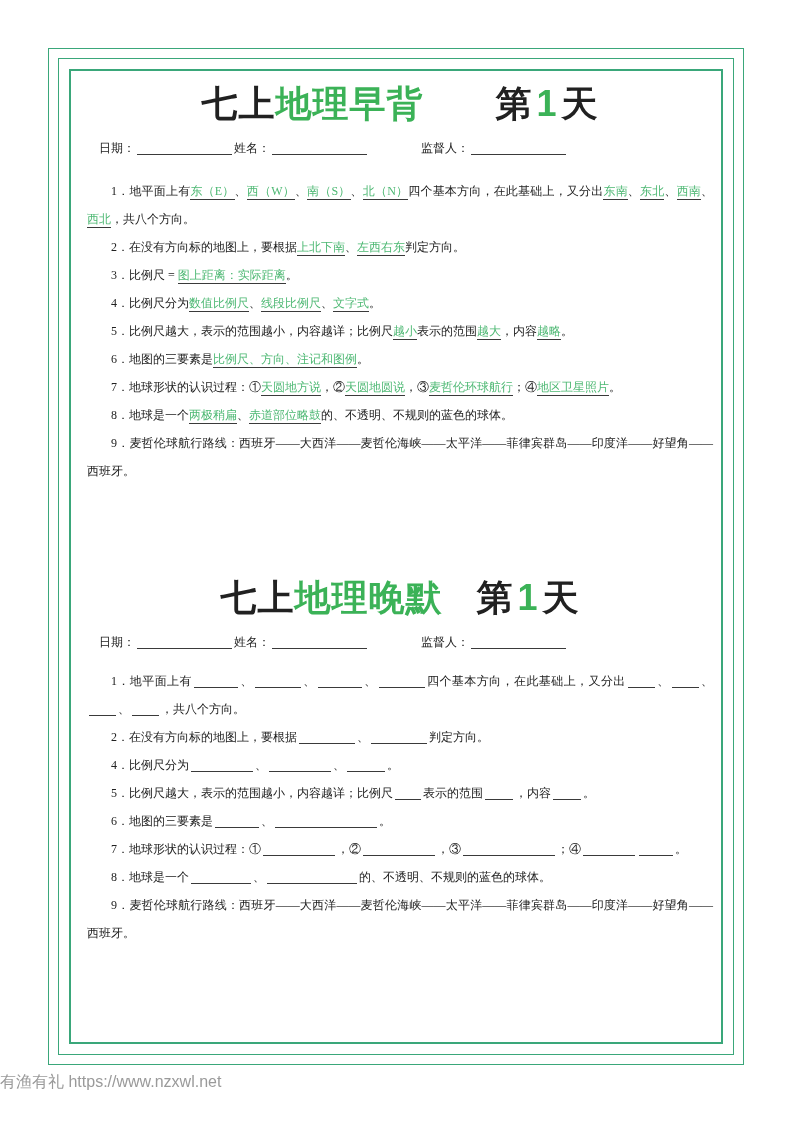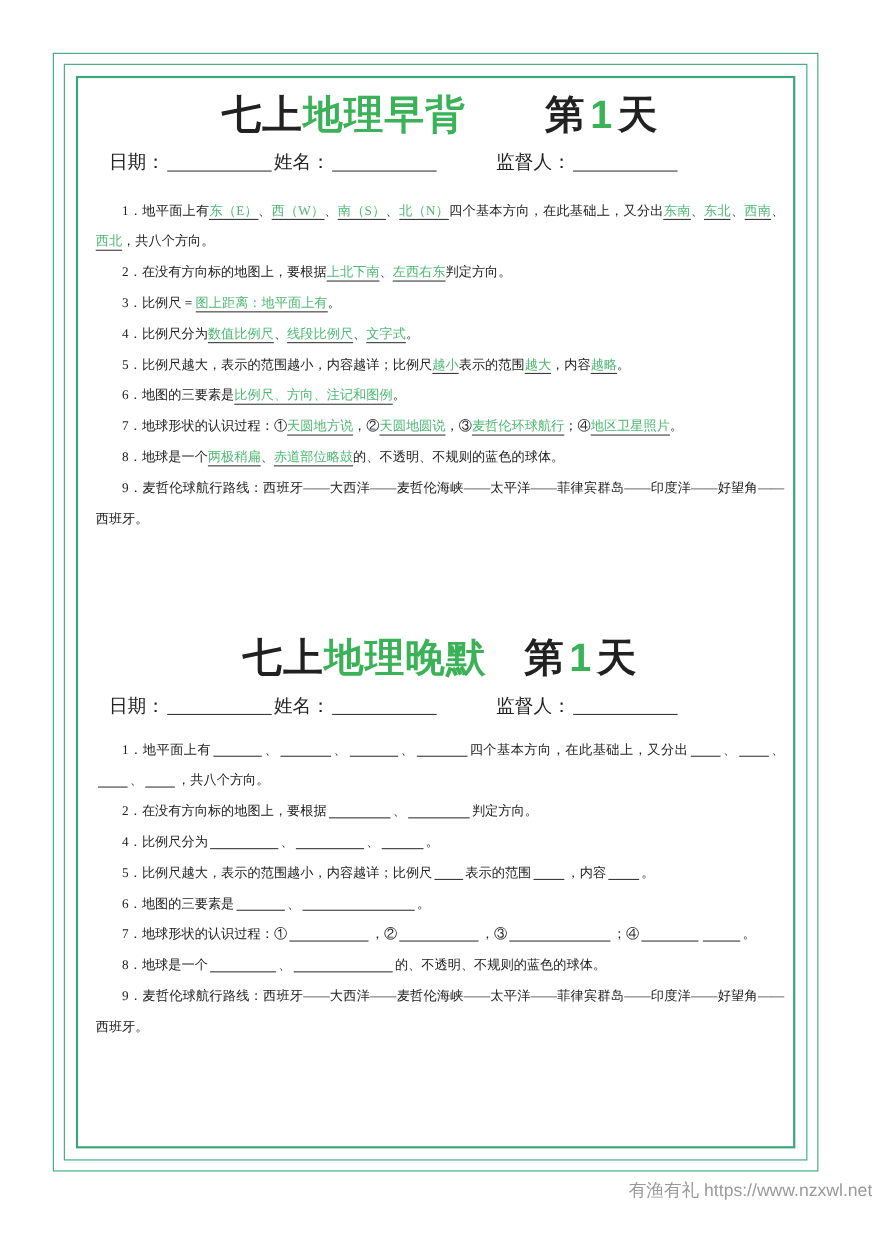--- a/index.html
+++ b/index.html
@@ -32,21 +32,21 @@
     overflow:hidden;
   }
   .title-row{
     display:flex;justify-content:center;align-items:baseline;gap:72px;
     font-size:36px;font-weight:700;line-height:46px;letter-spacing:1px;
     white-space:nowrap;
   }
   .title-row .grn{color:var(--accent-green);}
   .day .grn{padding:0 4px;}
   .fields{
-    display:flex;margin-top:8px;font-size:17px;line-height:26px;
+    display:flex;margin-top:8px;font-size:12px;line-height:26px;
   }
   .fields .field{white-space:nowrap;}
   .fields .field:nth-child(1){margin-left:12px;}
   .fields .field:nth-child(2){}
   .fields .field:nth-child(3){margin-left:52px;}
   .items{margin-top:16px;}
   .items.evening{margin-top:12px;}
   .item{
     font-size:12px;line-height:28px;text-align:justify;text-indent:2em;
     word-break:break-all;
@@ -59,21 +59,21 @@
   }
   .blank{
     display:inline-block;
     border-bottom:1px solid var(--line);
     height:16px;vertical-align:-3px;
     margin:0 2px;
   }
   .evening-head{margin-top:90px;gap:34px;}
   .footer{
     position:absolute;left:0;top:1072px;width:793px;
-    text-align:right;font-size:16px;color:var(--footer);
+    text-align:left;font-size:16px;color:var(--footer);
   }
 </style>
 </head>
 <body>
 
 <div class="frame-outer">
   <div class="frame-mid">
     <div class="frame-inner">
 
       <section>
@@ -82,21 +82,21 @@
           <div class="day"><span>第</span><span class="grn">1</span><span>天</span></div>
         </div>
         <div class="fields">
           <span class="field"><span>日期：</span><span class="blank" style="width: 95px;"></span></span>
           <span class="field"><span>姓名：</span><span class="blank" style="width: 95px;"></span></span>
           <span class="field"><span>监督人：</span><span class="blank" style="width: 95px;"></span></span>
         </div>
         <div class="items">
           <p class="item"><span>1．地平面上有</span><span class="ans">东（E）</span><span>、</span><span class="ans">西（W）</span><span>、</span><span class="ans">南（S）</span><span>、</span><span class="ans">北（N）</span><span>四个基本方向，在此基础上，又分出</span><span class="ans">东南</span><span>、</span><span class="ans">东北</span><span>、</span><span class="ans">西南</span><span>、</span><span class="ans">西北</span><span>，共八个方向。</span></p>
           <p class="item"><span>2．在没有方向标的地图上，要根据</span><span class="ans">上北下南</span><span>、</span><span class="ans">左西右东</span><span>判定方向。</span></p>
-          <p class="item"><span>3．比例尺 = </span><span class="ans">图上距离：地平面上有</span><span>。</span></p>
+          <p class="item"><span>3．比例尺 = </span><span class="ans">图上距离：实际距离</span><span>。</span></p>
           <p class="item"><span>4．比例尺分为</span><span class="ans">数值比例尺</span><span>、</span><span class="ans">线段比例尺</span><span>、</span><span class="ans">文字式</span><span>。</span></p>
           <p class="item"><span>5．比例尺越大，表示的范围越小，内容越详；比例尺</span><span class="ans">越小</span><span>表示的范围</span><span class="ans">越大</span><span>，内容</span><span class="ans">越略</span><span>。</span></p>
           <p class="item"><span>6．地图的三要素是</span><span class="ans">比例尺、方向、注记和图例</span><span>。</span></p>
           <p class="item"><span>7．地球形状的认识过程：①</span><span class="ans">天圆地方说</span><span>，②</span><span class="ans">天圆地圆说</span><span>，③</span><span class="ans">麦哲伦环球航行</span><span>；④</span><span class="ans">地区卫星照片</span><span>。</span></p>
           <p class="item"><span>8．地球是一个</span><span class="ans">两极稍扁</span><span>、</span><span class="ans">赤道部位略鼓</span><span>的、不透明、不规则的蓝色的球体。</span></p>
           <p class="item"><span>9．麦哲伦球航行路线：西班牙——大西洋——麦哲伦海峡——太平洋——菲律宾群岛——印度洋——好望角——西班牙。</span></p>
         </div>
       </section>
 
       <section>

